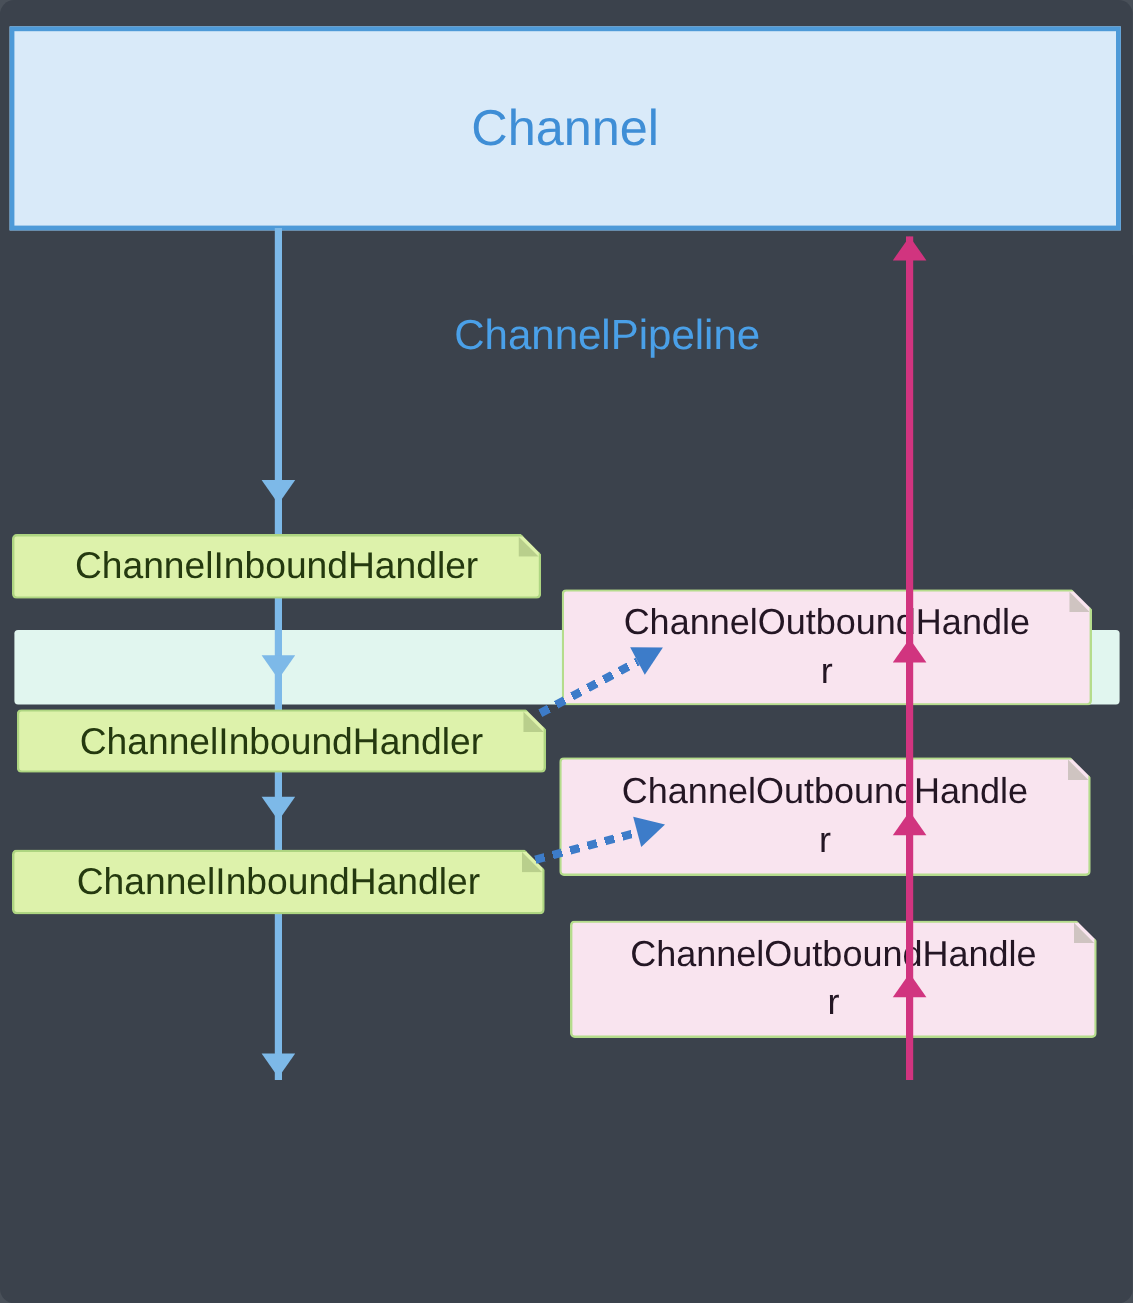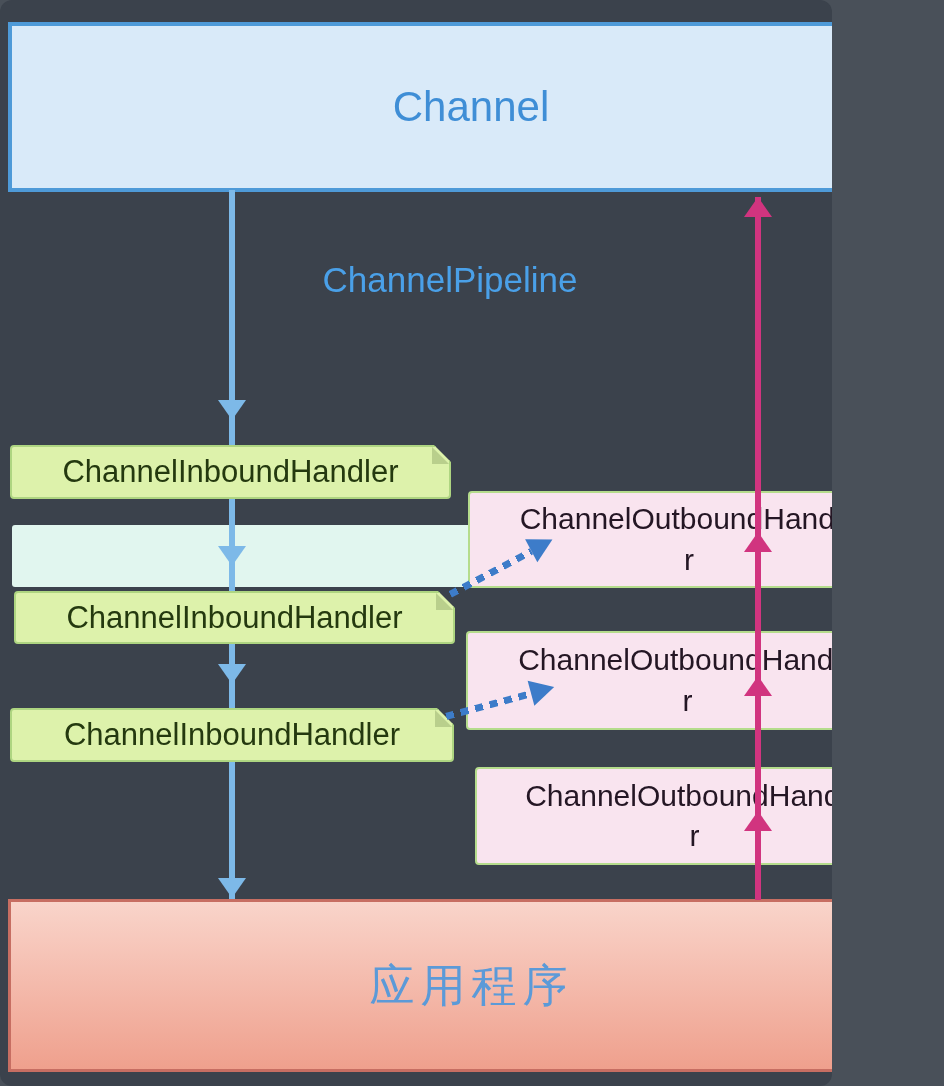--- a/index.html
+++ b/index.html
@@ -1,17 +1,17 @@
 <!DOCTYPE html>
 <html style="--background: #3b424c; --channel_fill: #d9eaf9; --channel_border: #4e9ad8; --channel_text: #3f8ed6; --pipeline_text: #4aa0e8; --band_fill: #e1f6ef; --inbound_fill: #ddf2ab; --inbound_border: #aed581; --inbound_text: #24390f; --outbound_fill: #f9e4ef; --outbound_border: #b5dc8c; --outbound_text: #241624; --inbound_arrow: #7db9e8; --outbound_arrow: #d1347f; --dotted_arrow: #3d7cc9; --app_fill_top: #f9d4ca; --app_fill_bottom: #efa08d; --app_border: #c76e62; --app_text: #5b9ad8;"><head>
 <meta charset="utf-8">
 <style>
   html,body{margin:0;padding:0;background:#495059;}
   .canvas{
-    position:relative;width:832px;height:1086px;overflow:hidden;
+    position:relative;width:944px;height:1086px;overflow:hidden;
     background:var(--background,#3b424c);border-radius:12px;
     font-family:"Liberation Sans",sans-serif;
   }
   
   .channel-box{
     position:absolute;left:8px;top:22px;width:918px;height:162px;
     background:var(--channel_fill,#d9eaf9);
     border:4px solid var(--channel_border,#4e9ad8);
     display:flex;align-items:center;justify-content:center;z-index:2;
   }
@@ -138,17 +138,14 @@
 
   <div class="dotted-arrow darr1">
     <div class="dots"></div>
     <div class="dhead"></div>
   </div>
   <div class="dotted-arrow darr2">
     <div class="dots"></div>
     <div class="dhead"></div>
   </div>
 
-  <div class="app-box">
-    <span class="app-label">应用程序</span>
-  </div>
 
 </div>
 
 </body></html>

